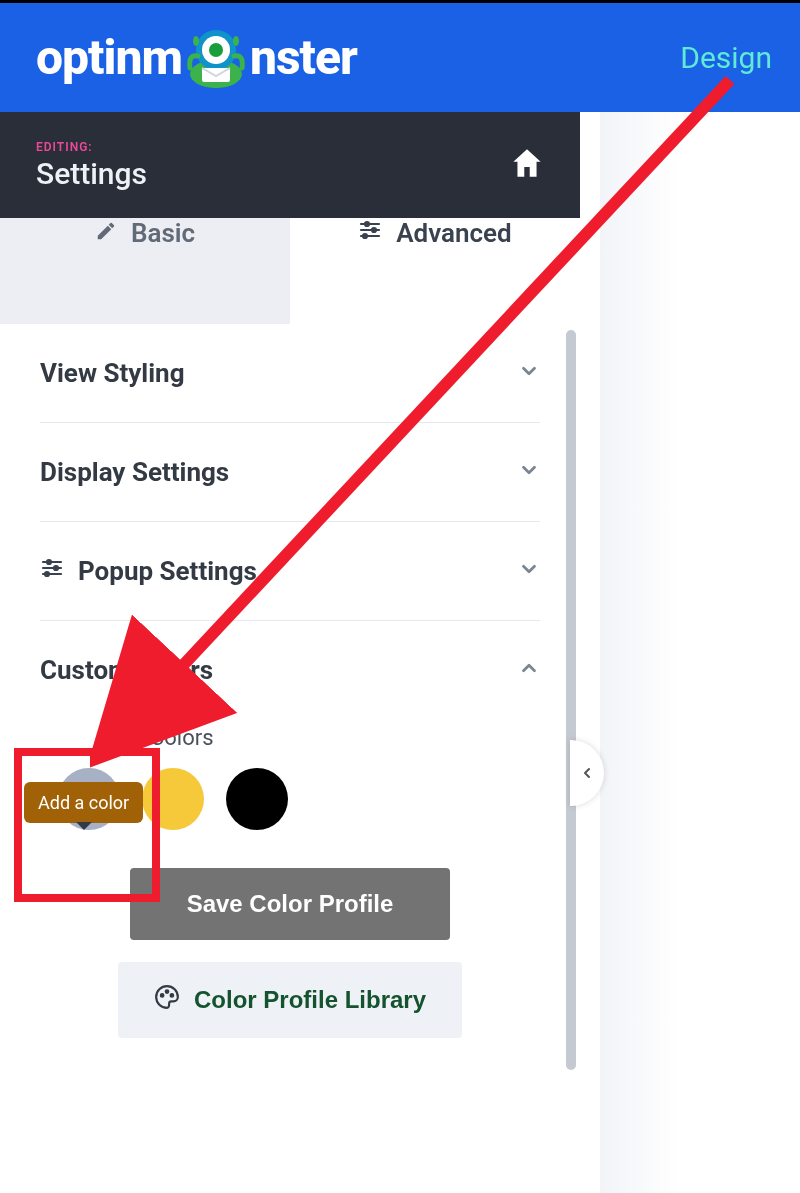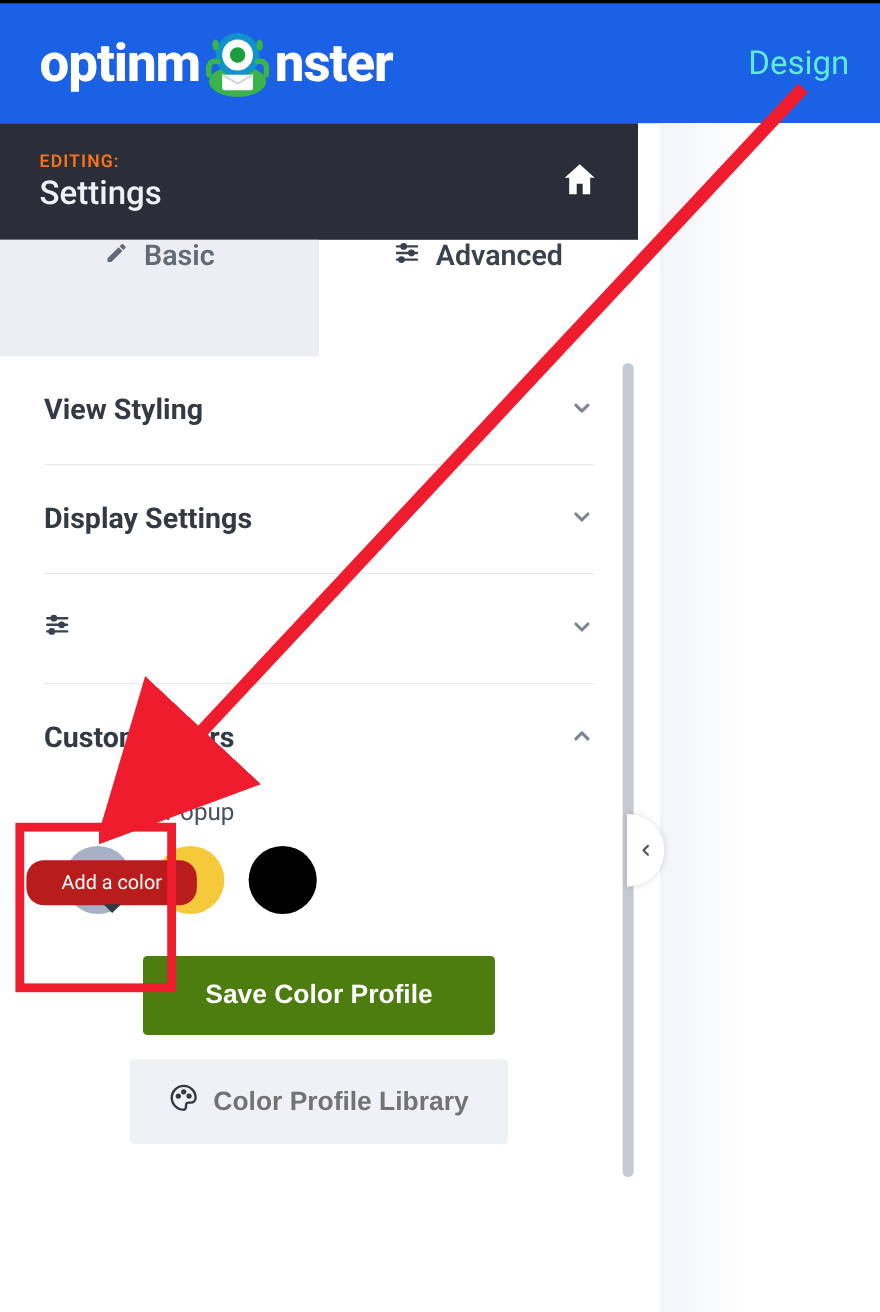--- a/index.html
+++ b/index.html
@@ -51,22 +51,22 @@
     background: #2a2e38;
     color: #fff;
     height: 106px;
     display: flex;
     align-items: center;
     justify-content: space-between;
     padding: 0 36px;
     width: 580px;
   }
   .edit-header .eyebrow {
-    color: #f97316;
-    font-size: 16px;
+    color: #ec4899;
+    font-size: 12px;
     letter-spacing: 1px;
     font-weight: 600;
   }
   .edit-header .title {
     color: #eef1f6;
     font-size: 30px;
     font-weight: 500;
     margin-top: 2px;
   }
   .edit-header .home {
@@ -145,25 +145,25 @@
     align-items: center;
     justify-content: center;
     color: #fff;
     font-size: 28px;
     font-weight: 400;
   }
 
   
   .tooltip {
     position: absolute;
-    background: #b91c1c;
+    background: #a16207;
     color: #fff;
     font-size: 18px;
-    padding: 10px 32px;
-    border-radius: 16px;
+    padding: 10px 14px;
+    border-radius: 6px;
     left: 24px;
     top: 458px;
   }
   .tooltip::after {
     content: "";
     position: absolute;
     bottom: -7px;
     left: 50%;
     transform: translateX(-50%);
     border-left: 8px solid transparent;
@@ -179,22 +179,22 @@
     justify-content: center;
     gap: 14px;
     font-size: 24px;
     font-weight: 600;
     border-radius: 4px;
     padding: 22px 36px;
     min-width: 320px;
     cursor: pointer;
     border: none;
   }
-  .btn.primary { background: #4d7c0f; color: #fff; }
-  .btn.secondary { background: #eef1f6; color: #737373; justify-content: center; }
+  .btn.primary { background: #737373; color: #fff; }
+  .btn.secondary { background: #eef1f6; color: #14532d; justify-content: center; }
 
   
   .vscroll {
     position: absolute;
     left: 566px;
     top: 330px;
     width: 10px;
     height: 740px;
     background: #c5c9d1;
     border-radius: 5px;
@@ -329,40 +329,41 @@
       <span>
         <svg width="24" height="24" viewBox="0 0 24 24" fill="none" stroke="#39424e" stroke-width="2.2" stroke-linecap="round">
           <line x1="3" y1="6" x2="21" y2="6"></line>
             <circle cx="9" cy="6" r="2" fill="#39424e"></circle>
           <line x1="3" y1="12" x2="21" y2="12"></line>
             <circle cx="16" cy="12" r="2" fill="#39424e"></circle>
           <line x1="3" y1="18" x2="21" y2="18"></line>
             <circle cx="7" cy="18" r="2" fill="#39424e"></circle>
         </svg>
       </span>
+      <span>Popup Settings</span>
     </div>
     <span class="chev">
       <svg width="22" height="22" viewBox="0 0 24 24" fill="none" stroke="#7a8494" stroke-width="3" stroke-linecap="round" stroke-linejoin="round">
           <polyline points="6 9 12 15 18 9"></polyline>
         </svg>
     </span>
   </div>
 
   <div class="section-row" style="border-bottom:none;">
     <div class="section-label">Custom Colors</div>
     <span class="chev">
       <svg width="22" height="22" viewBox="0 0 24 24" fill="none" stroke="#7a8494" stroke-width="3" stroke-linecap="round" stroke-linejoin="round">
           <polyline points="6 15 12 9 18 15"></polyline>
         </svg>
     </span>
   </div>
 
   <div class="tooltip">Add a color</div>
 
-  <div class="sub-label">Popup</div>
+  <div class="sub-label">Colors</div>
 
   <div class="swatches">
     <div class="swatch add">
       <span>
         <svg width="22" height="22" viewBox="0 0 24 24" fill="none" stroke="#fff" stroke-width="2.4" stroke-linecap="round">
             <line x1="12" y1="4" x2="12" y2="20"></line>
             <line x1="4" y1="12" x2="20" y2="12"></line>
           </svg>
       </span>
     </div>

